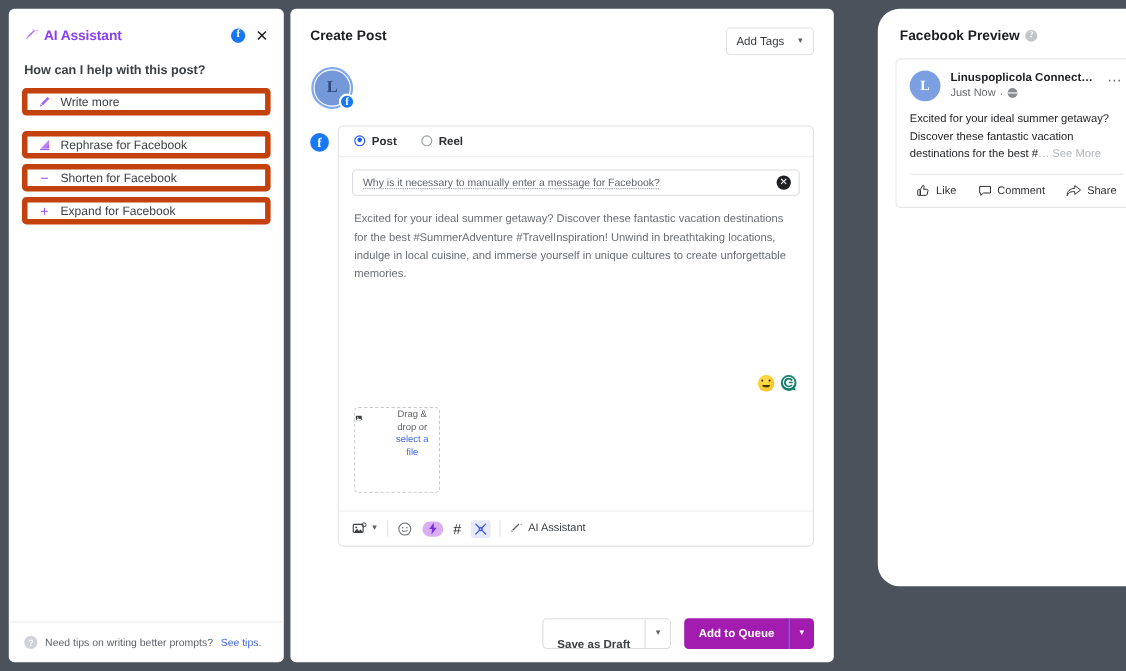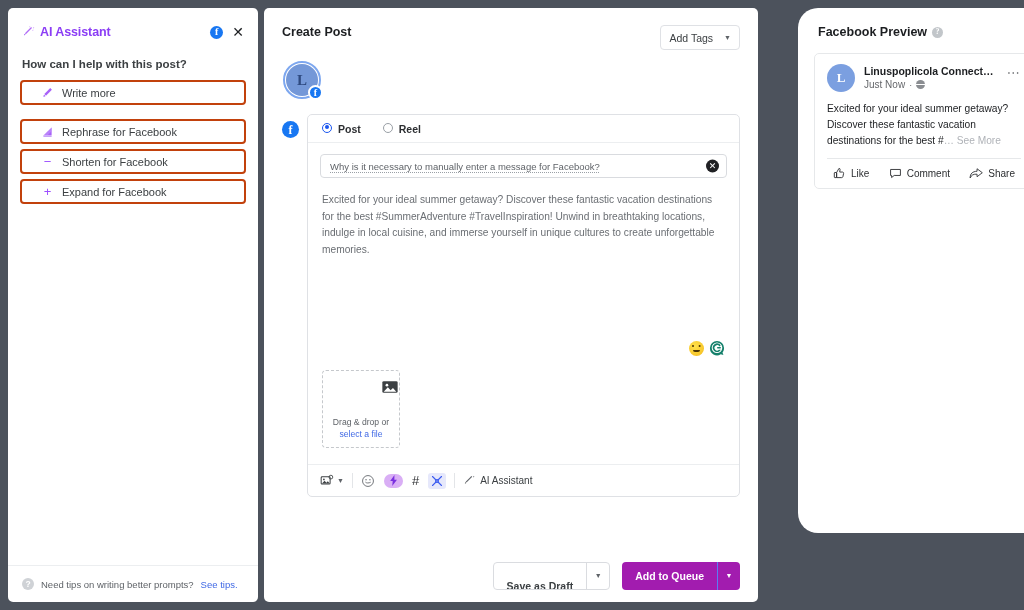--- a/index.html
+++ b/index.html
@@ -81,23 +81,23 @@
     color: #3c4043;
   }
   .ai-btn-list { padding: 0 12px; }
   .ai-btn {
     display: flex;
     align-items: center;
     gap: 9px;
     width: 100%;
     height: 25px;
     background: #fff;
-    border: 2px solid #c2410c;
+    border: 5px solid #c2410c;
     border-radius: 4px;
-    padding: 0 20px;
+    padding: 0 10px;
     font-size: 11px;
     color: #3c4043;
     cursor: pointer;
     margin-bottom: 5px;
     font-family: "Liberation Sans", sans-serif;
     text-align: left;
   }
   .ai-btn.gap-top { margin-top: 14px; }
   .ai-btn .micon {
     width: 11px; height: 11px;
@@ -347,22 +347,22 @@
     position: relative;
   }
   .grammarly svg { display: block; }
 
   .media-area { padding: 14px 14px 16px 14px; }
   .dropzone {
     width: 78px; height: 78px;
     border: 1px dashed #c5c8cc;
     border-radius: 4px;
     display: flex;
-    flex-direction: column;
-    align-items: flex-end;
+    flex-direction: row;
+    align-items: flex-start;
     justify-content: center;
     gap: 21px;
     cursor: pointer;
   }
   .dz-icon { width: 18px; height: 18px; display:block; }
   .dz-text {
     font-size: 8.6px;
     color: #5f6368;
     text-align: center;
     line-height: 1.35;

